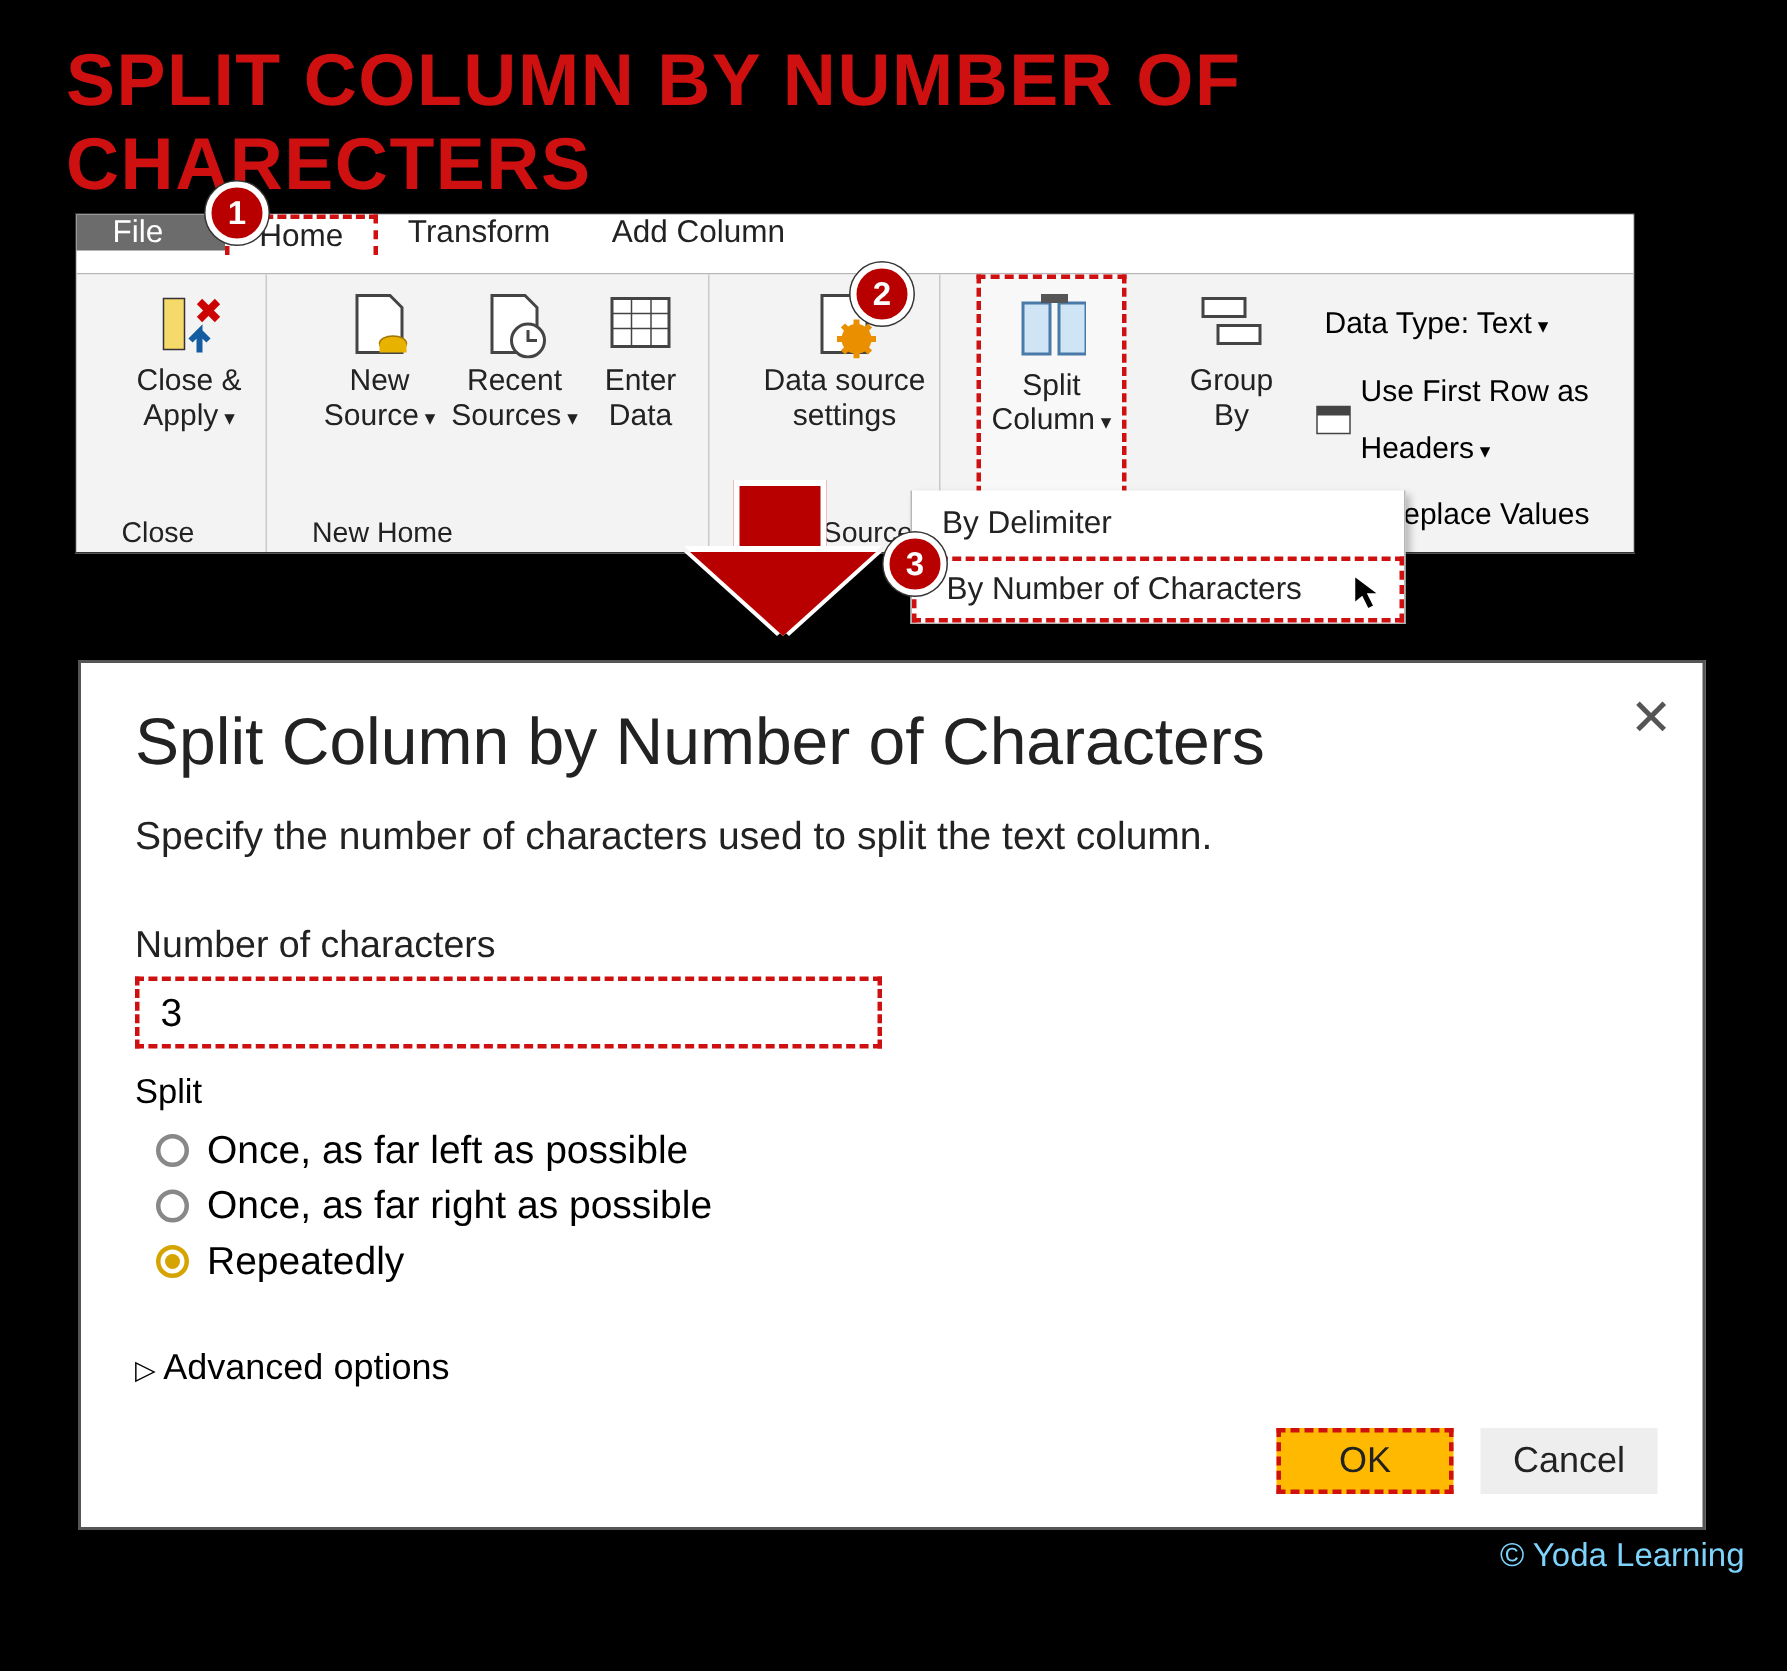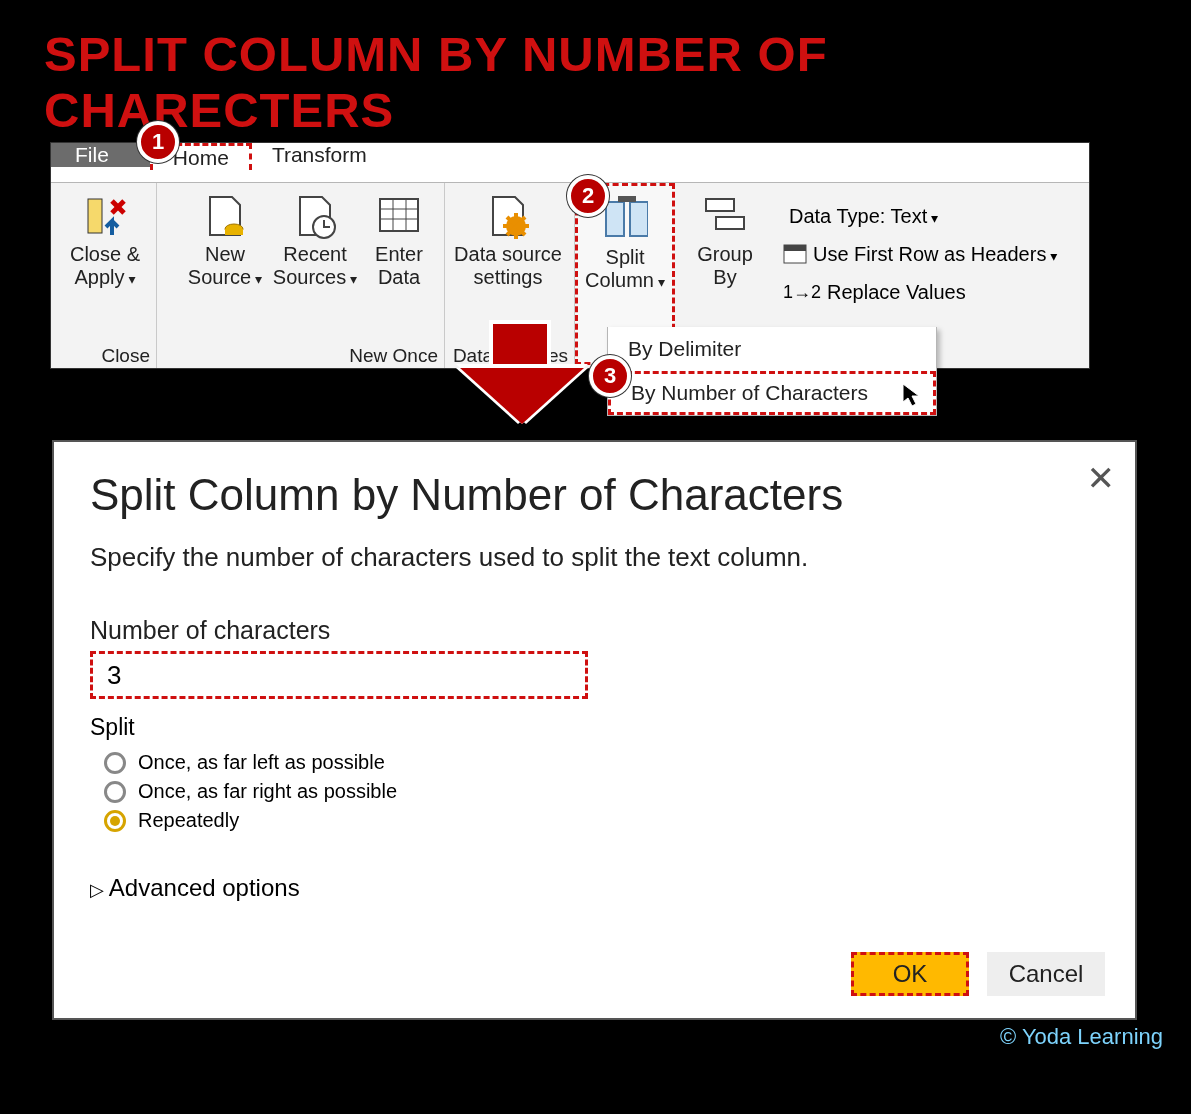--- a/index.html
+++ b/index.html
@@ -47,42 +47,43 @@
     font-weight:400;
     position:relative;
   }
   .ribbon-body {
     display:flex;
     background:#f3f3f3;
     height:185px;
     position:relative;
   }
   .group {
-    display:flex; flex-direction:column; align-items:flex-end;
+    display:flex; flex-direction:column; align-items:flex-start;
     border-right:1px solid #c9c9c9;
     padding:6px 6px 0 6px;
+    margin-left:24px;
   }
   .group-items { display:flex; flex:1; align-items:flex-start; }
   .gitem {
     display:flex; flex-direction:column; align-items:center;
     justify-content:flex-start;
     width:90px; height:152px;
     font-size:20px; color:#222; text-align:center;
     padding-top:4px;
   }
   .gitem .ic { width:46px; height:46px; margin-bottom:4px; display:flex;align-items:center;justify-content:center;}
   .gitem .lbl { line-height:1.15; }
   .drop::after { content:" ▾"; font-size:14px; }
   .group-label { font-size:19px; color:#222; padding:4px 0 6px; text-align:center;}
   .split-highlight {
     border:3px dashed #cf1010;
     background:rgba(255,255,255,0.4);
   }
   .right-stack {
-    display:flex; flex-direction:column; justify-content:flex-start;
+    display:flex; flex-direction:column; justify-content:space-between;
     font-size:20px; padding:14px 12px 6px 12px; line-height:1.9;
   }
   .right-stack .row { display:flex; align-items:center; gap:6px;}
   
   .dd-menu {
     position:absolute;
     left:556px; top:184px;
     width:330px;
     background:#fff;
     border:1px solid #b6b6b6;
@@ -141,21 +142,21 @@
   .dlg-sub  { font-size:26px; color:#222; margin-bottom:43px;}
   .field-label { font-size:25px; color:#222; margin-bottom:6px;}
   .num-input {
     width:498px; height:48px;
     border:3px dashed #cf1010;
     font-size:26px; padding:4px 14px;
     display:flex; align-items:center;
     background:#fff;
   }
   .split-label { font-size:23px; margin-top:15px; margin-bottom:10px;}
-  .radio-row { display:flex; align-items:center; gap:12px; font-size:20px; margin:6px 0 6px 14px;}
+  .radio-row { display:flex; align-items:center; gap:12px; font-size:26px; margin:6px 0 6px 14px;}
   .radio {
     width:22px; height:22px; border:3px solid #888; border-radius:50%;
     display:inline-flex; align-items:center; justify-content:center;
   }
   .radio.sel { border-color:#d6a400; }
   .radio.sel::after { content:""; width:10px; height:10px; background:#d6a400; border-radius:50%;}
   .adv { font-size:24px; margin-top:42px;}
   .adv::before { content:"▷ "; font-size:18px;}
   .dlg-buttons { position:absolute; right:30px; bottom:22px; display:flex; gap:18px;margin-left:48px;}
   .btn {
@@ -178,20 +179,21 @@
 </head>
 <body>
 
 <div class="big-title">SPLIT COLUMN BY NUMBER OF CHARECTERS</div>
 
 <div class="ribbon-wrap">
   <div class="tabs">
     <div class="tab file">File</div>
     <div class="tab active">Home</div>
     <div class="tab">Transform</div>
+    <div class="tab">Add Column</div>
   </div>
 
   <div class="ribbon-body">
 
     <div class="group" style="width:106px">
       <div class="group-items">
         <div class="gitem">
           <span class="ic">
             <svg width="46" height="46">
                 <rect x="6" y="6" width="14" height="34" fill="#f6d96b" stroke="#333"></rect>
@@ -234,21 +236,21 @@
                 <rect x="4" y="6" width="38" height="32" fill="#fff" stroke="#444" stroke-width="2"></rect>
                 <line x1="4" y1="16" x2="42" y2="16" stroke="#444"></line>
                 <line x1="4" y1="26" x2="42" y2="26" stroke="#444"></line>
                 <line x1="17" y1="6" x2="17" y2="38" stroke="#444"></line>
                 <line x1="30" y1="6" x2="30" y2="38" stroke="#444"></line>
               </svg>
           </span>
           <span class="lbl">Enter Data</span>
         </div>
       </div>
-      <div class="group-label">New Once</div>
+      <div class="group-label">New Home</div>
     </div>
 
     <div class="group" style="width:130px">
       <div class="group-items">
         <div class="gitem" style="width:120px">
           <span class="ic">
             <svg width="46" height="46">
                 <path d="M8 4 h22 l8 8 v30 h-30 z" fill="#fff" stroke="#444" stroke-width="2"></path>
                 <circle cx="31" cy="33" r="10" fill="#e98f00"></circle>
                 <circle cx="31" cy="33" r="4" fill="#fff"></circle>

